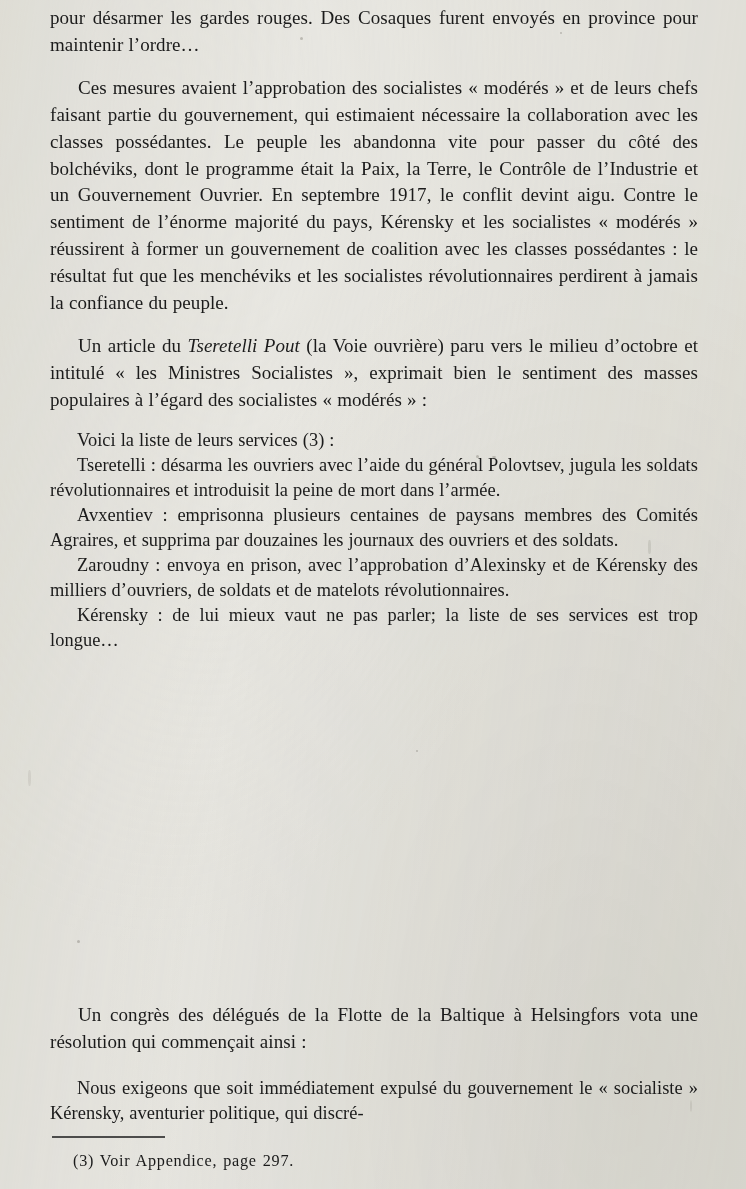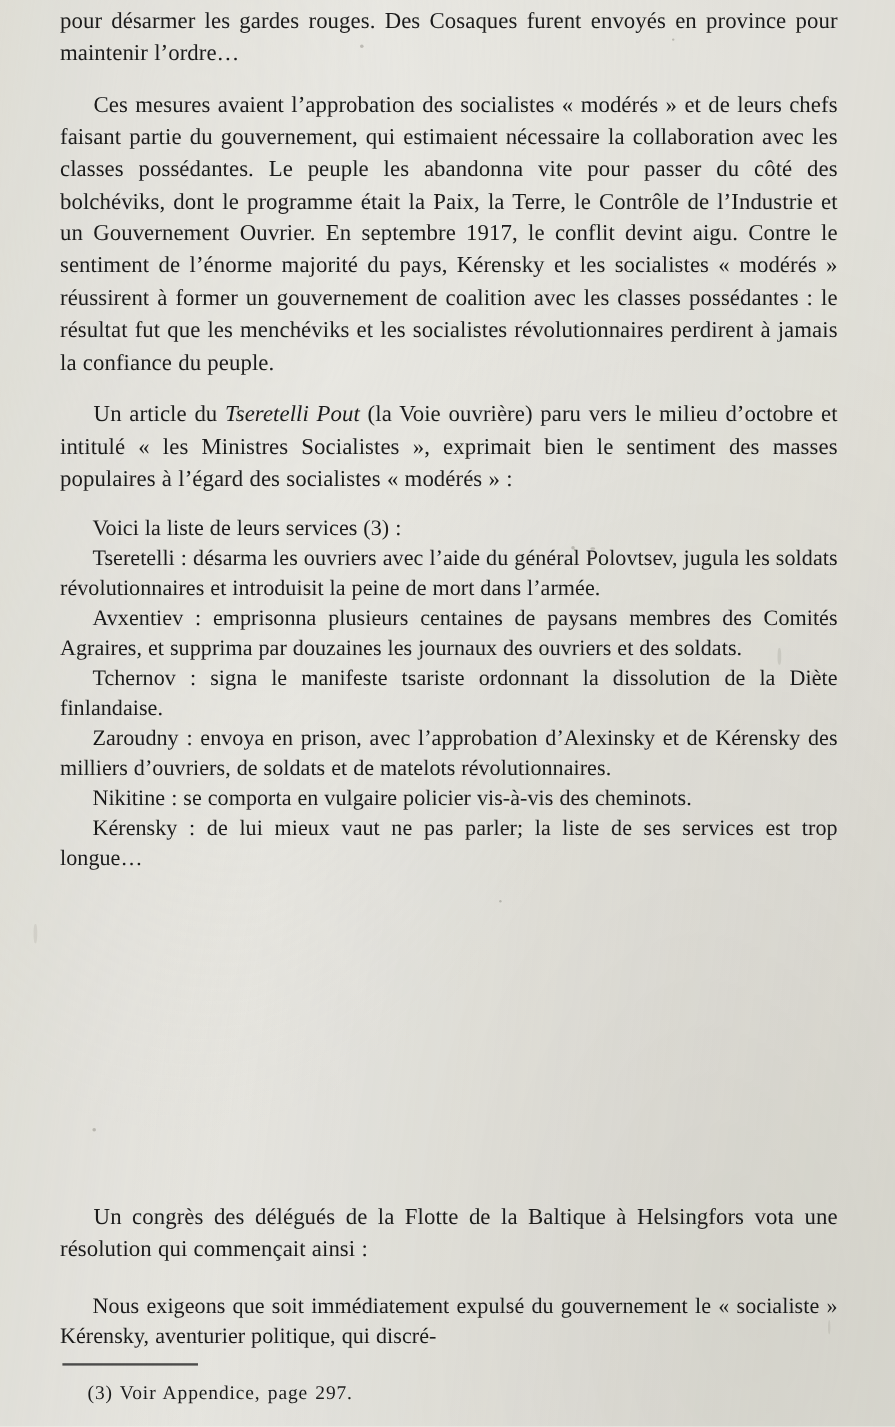--- a/index.html
+++ b/index.html
@@ -122,23 +122,21 @@
     <p class="body-text indent">Ces mesures avaient l’approbation des socialistes « modérés » et de leurs chefs faisant partie du gouvernement, qui estimaient nécessaire la collaboration avec les classes possédantes. Le peuple les abandonna vite pour passer du côté des bolchéviks, dont le programme était la Paix, la Terre, le Contrôle de l’Industrie et un Gouvernement Ouvrier. En septembre 1917, le conflit devint aigu. Contre le sentiment de l’énorme majorité du pays, Kérensky et les socialistes « modérés » réussirent à former un gouvernement de coalition avec les classes possédantes : le résultat fut que les menchéviks et les socialistes révolutionnaires perdirent à jamais la confiance du peuple.</p>
 
     <p class="body-text indent"><span>Un article du </span><span class="ital">Tseretelli Pout</span><span> (la Voie ouvrière) paru vers le milieu d’octobre et intitulé « les Ministres Socialistes », exprimait bien le sentiment des masses populaires à l’égard des socialistes « modérés » :</span></p>
 
     <div class="gap-md"></div>
 
     <div class="quote-block">
       <p>Voici la liste de leurs services (3) :</p>
       <p>Tseretelli : désarma les ouvriers avec l’aide du général Polovtsev, jugula les soldats révolutionnaires et introduisit la peine de mort dans l’armée.</p>
       <p>Avxentiev : emprisonna plusieurs centaines de paysans membres des Comités Agraires, et supprima par douzaines les journaux des ouvriers et des soldats.</p>
-      <p>Tchernov : signa le manifeste tsariste ordonnant la dissolution de la Diète finlandaise.</p>
       <p>Zaroudny : envoya en prison, avec l’approbation d’Alexinsky et de Kérensky des milliers d’ouvriers, de soldats et de matelots révolutionnaires.</p>
-      <p>Nikitine : se comporta en vulgaire policier vis-à-vis des cheminots.</p>
       <p>Kérensky : de lui mieux vaut ne pas parler; la liste de ses services est trop longue…</p>
     </div>
   </div>
 
   <div class="blk" id="b2">
     <p class="body-text indent">Un congrès des délégués de la Flotte de la Baltique à Helsingfors vota une résolution qui commençait ainsi :</p>
   </div>
 
   <div class="blk" id="b3">
     <p class="quote-block" style="text-indent:27px;">Nous exigeons que soit immédiatement expulsé du gouvernement le « socialiste » Kérensky, aventurier politique, qui discré-</p>

